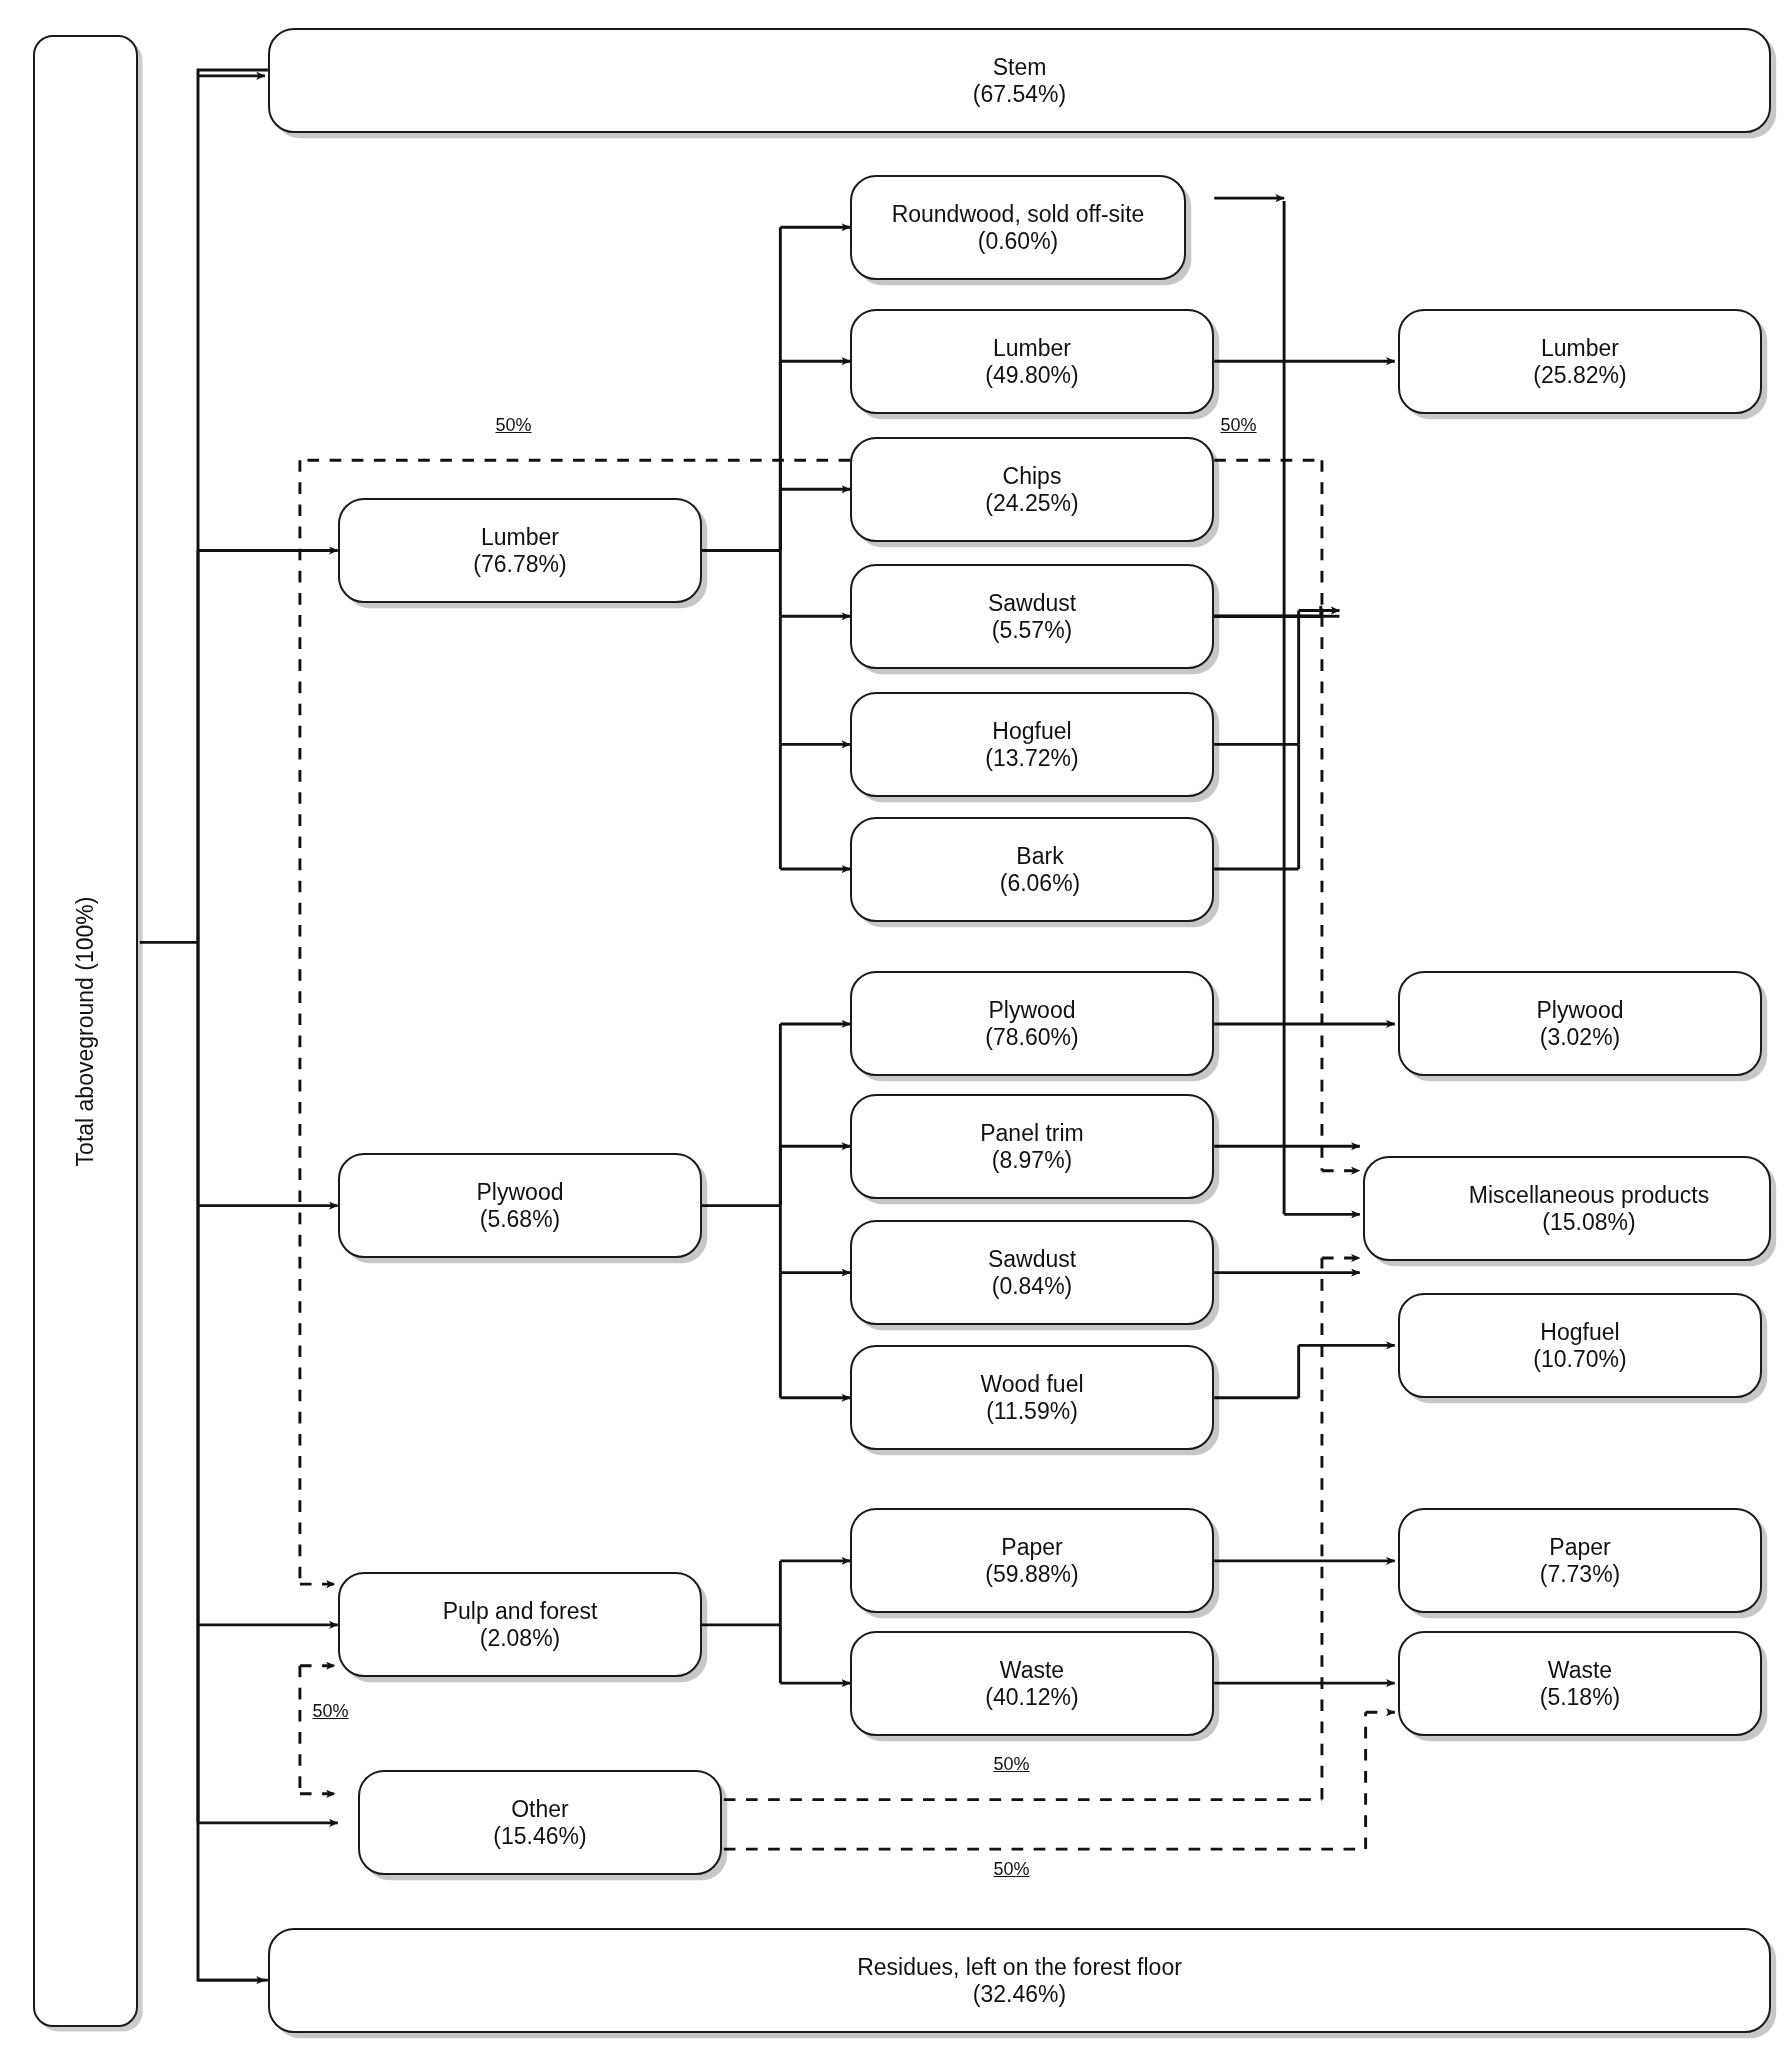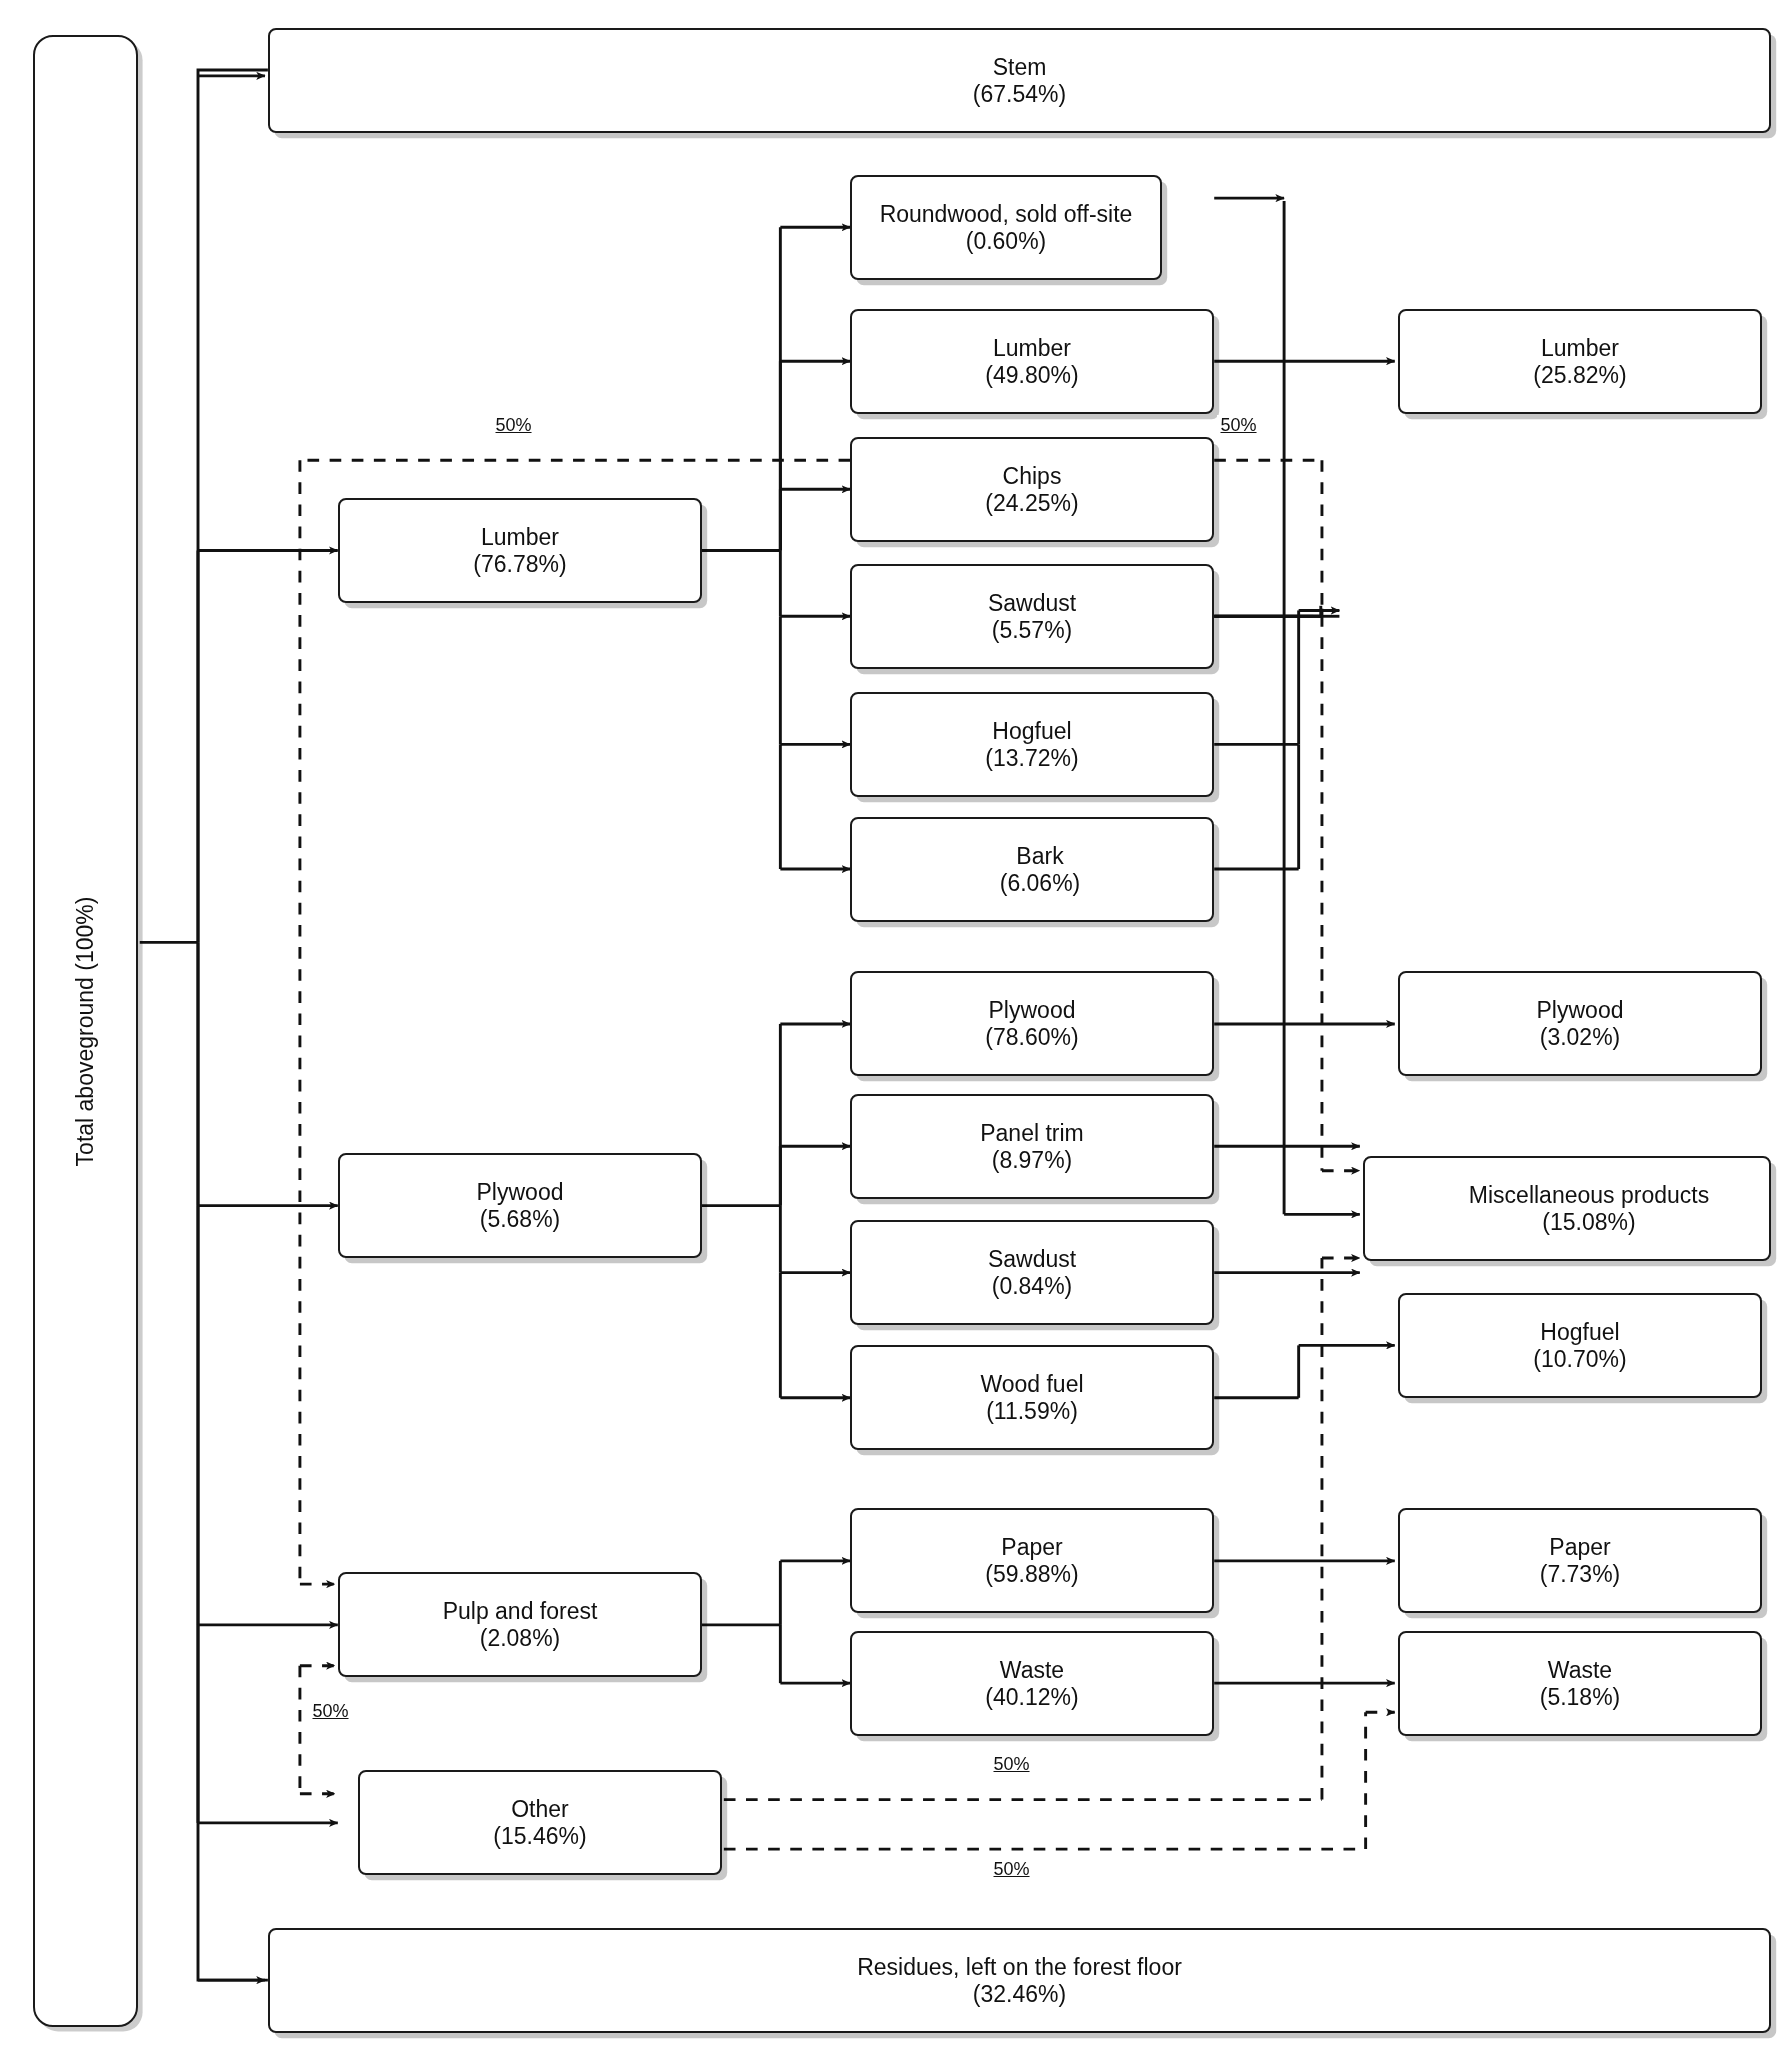--- a/index.html
+++ b/index.html
@@ -1,20 +1,20 @@
 <!DOCTYPE html>
 <html style="font-size:9.3px"><head>
 <meta charset="utf-8">
 <style>
   html,body{margin:0;padding:0;background:#ffffff;}
   #stage{position:relative;width:1789px;height:2056px;background:#fff;
          font-family:"Liberation Sans","DejaVu Sans",sans-serif;}
   svg.wires{position:absolute;left:0;top:0;width:1789px;height:2056px;overflow:visible;}
   .node{position:absolute;box-sizing:border-box;background:#ffffff;
-        border:2.3px solid #1a1a1a;border-radius:8px;
+        border:2.3px solid #1a1a1a;border-radius:26px;
         box-shadow:5.8px 5.8px 0 -0.6px rgba(0,0,0,0.22);
         display:flex;flex-direction:column;align-items:center;justify-content:center;
         text-align:center;color:#111;z-index:3;}
   .node .t1{font-size:23px;line-height:1.16;white-space:nowrap;}
   .node .t2{font-size:23px;line-height:1.16;white-space:nowrap;}
   .trunk{position:absolute;box-sizing:border-box;background:#fff;
          border:2.3px solid #1a1a1a;border-radius:20px;
          box-shadow:5.2px 5.2px 0 -0.6px rgba(0,0,0,0.20);z-index:3;
          display:flex;align-items:center;justify-content:center;}
   .trunk .vtxt{transform:rotate(-90deg);white-space:nowrap;font-size:23px;color:#111;}
@@ -159,21 +159,21 @@
   </div>
   <div class="node" style="left:338px;top:1572px;width:364px;height:105px;">
     <span class="t1">Pulp and forest</span>
     <span class="t2">(2.08%)</span>
   </div>
   <div class="node" style="left:338px;top:1770px;width:364px;height:105px;margin-left:20px;">
     <span class="t1">Other</span>
     <span class="t2">(15.46%)</span>
   </div>
 
-  <div class="node" style="left:850px;top:175px;width:312px;height:105px;">
+  <div class="node" style="left:850px;top:175px;width:336px;height:105px;">
     <span class="t1">Roundwood, sold off-site</span>
     <span class="t2">(0.60%)</span>
   </div>
   <div class="node" style="left:850px;top:309px;width:364px;height:105px;">
     <span class="t1">Lumber</span>
     <span class="t2">(49.80%)</span>
   </div>
   <div class="node" style="left:850px;top:437px;width:364px;height:105px;">
     <span class="t1">Chips</span>
     <span class="t2">(24.25%)</span>

